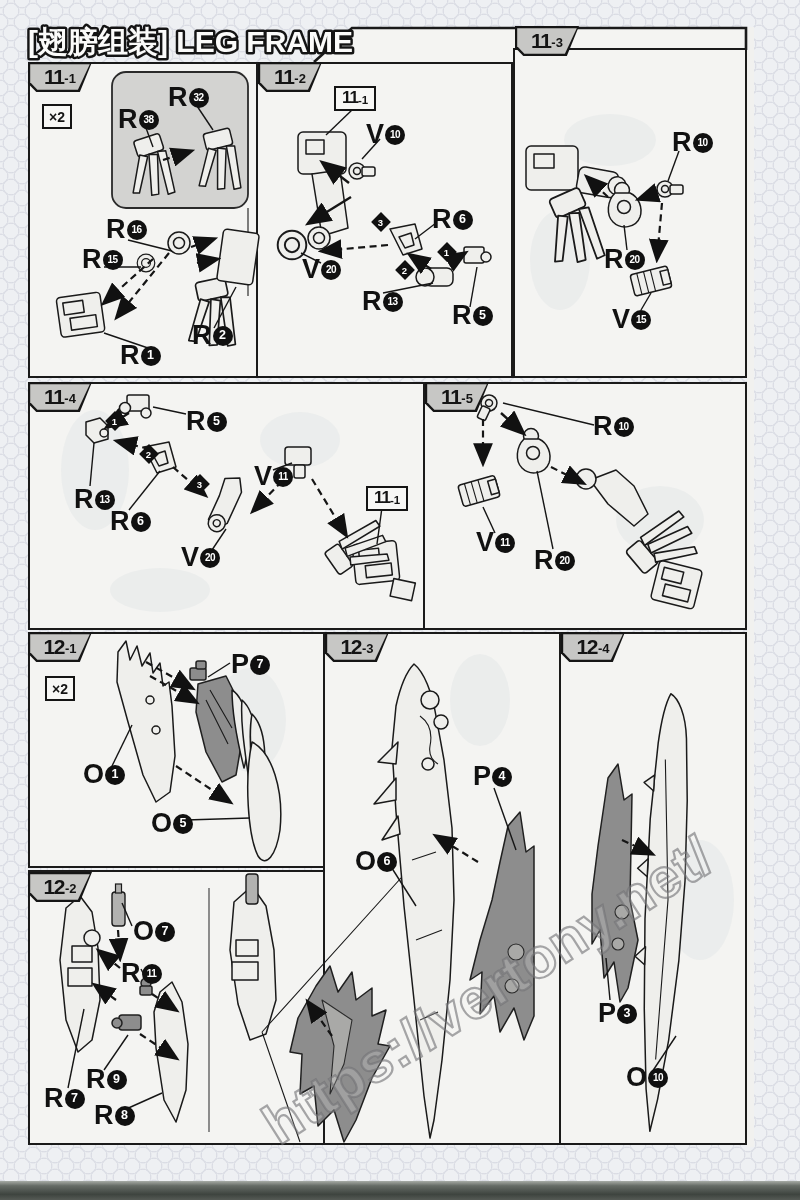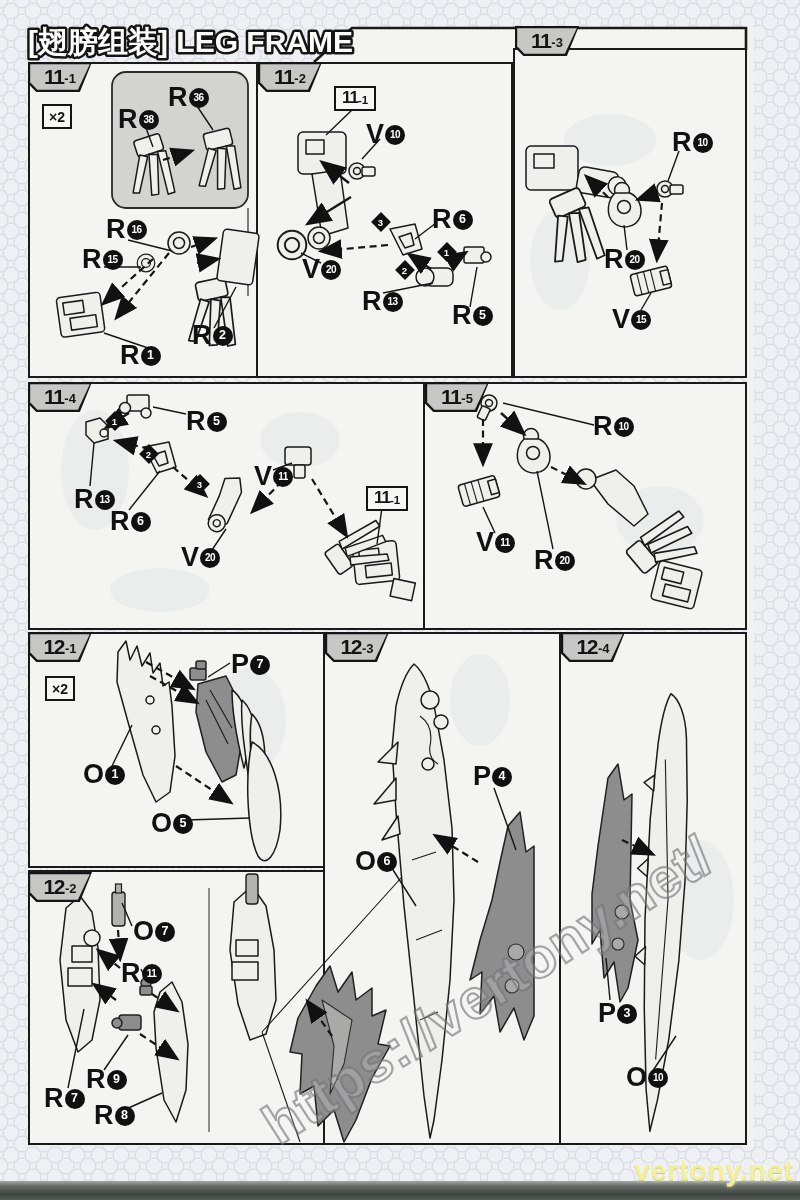--- a/index.html
+++ b/index.html
@@ -357,21 +357,21 @@
           <span class="ts">-1</span>
         </div>
       </div>
       <div class="mult" style="left: 42px; top: 104px;">×2</div>
       <div class="plabel" style="left: 118px; top: 106px;">
         <span class="pl">R</span>
         <span class="pn d2">38</span>
       </div>
       <div class="plabel" style="left: 168px; top: 84px;">
         <span class="pl">R</span>
-        <span class="pn d2">36</span>
+        <span class="pn d2">32</span>
       </div>
       <div class="plabel" style="left: 106px; top: 216px;">
         <span class="pl">R</span>
         <span class="pn d2">16</span>
       </div>
       <div class="plabel" style="left: 82px; top: 246px;">
         <span class="pl">R</span>
         <span class="pn d2">15</span>
       </div>
       <div class="plabel" style="left: 192px; top: 322px;">
@@ -566,14 +566,13 @@
         <span class="pn">3</span>
       </div>
       <div class="plabel" style="left: 626px; top: 1064px;">
         <span class="pl">O</span>
         <span class="pn d2">10</span>
       </div>
     </div>
 
   <div id="wm">https://vertony.net/</div>
   <div id="bedge"></div>
-  <div id="corner">vertony.net</div>
 </div>
 
 </body></html>

